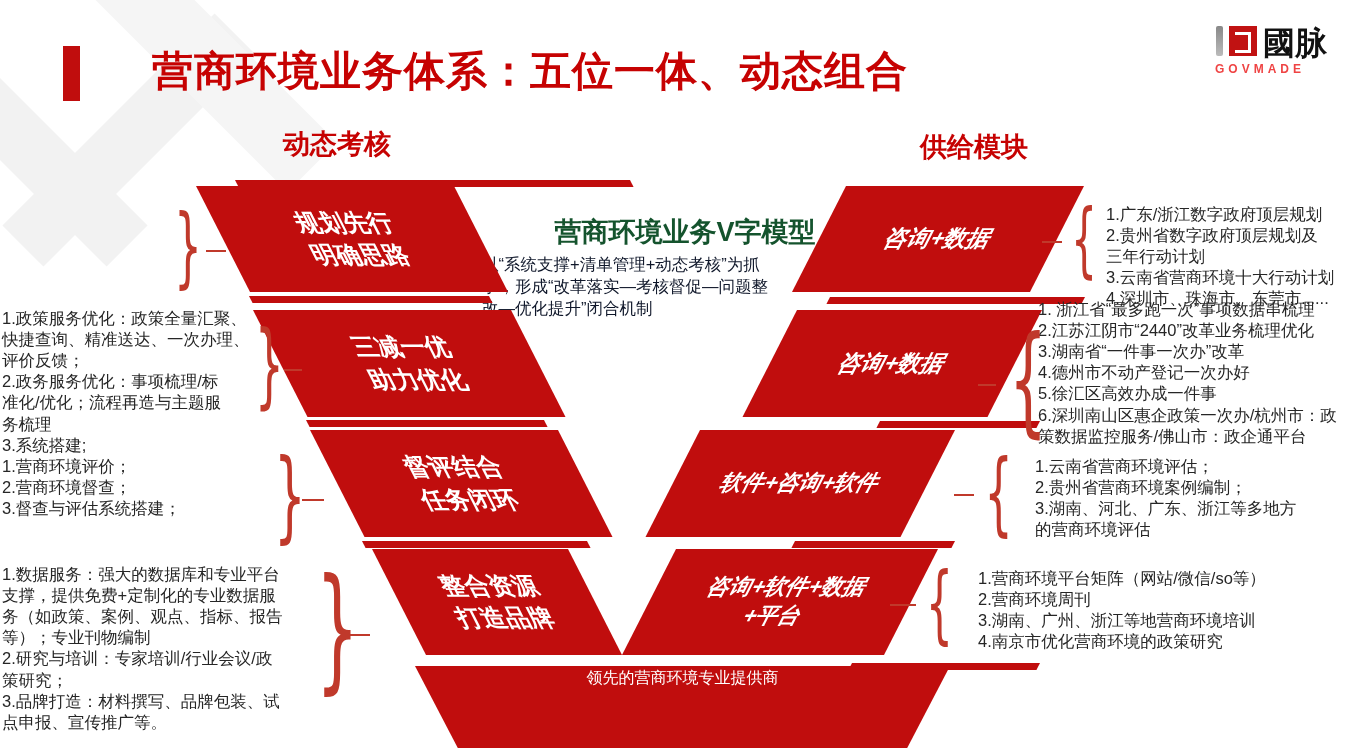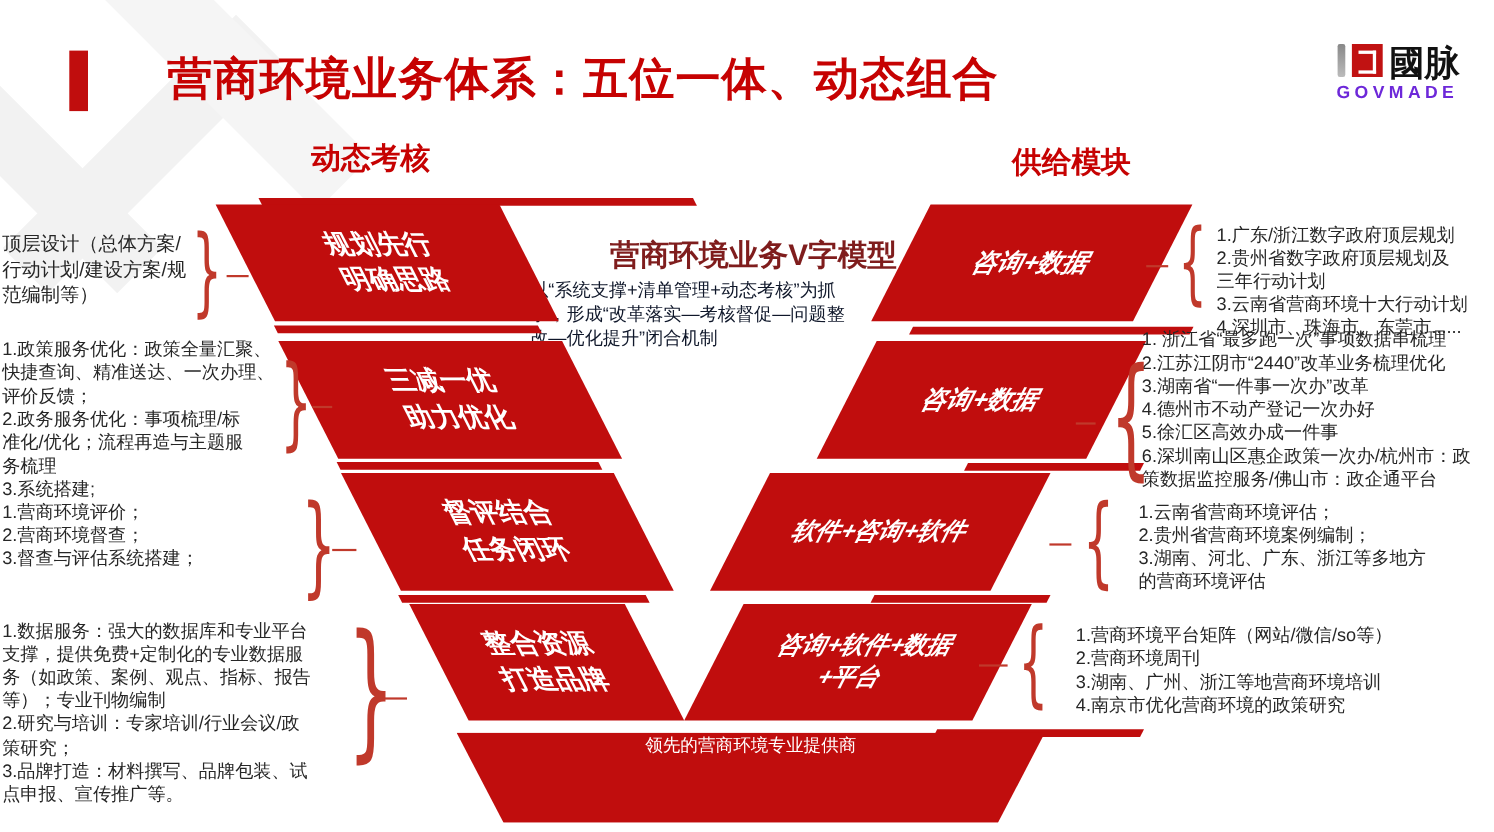--- a/index.html
+++ b/index.html
@@ -10,34 +10,34 @@
   .wm{position:absolute;background:#f2f2f2;}
   #wm1{left:-8px;top:-10px;width:58px;height:300px;transform:rotate(-45deg);}
   #wm2{left:100px;top:-10px;width:58px;height:300px;transform:rotate(45deg);}
   #wm3{left:150px;top:-140px;width:70px;height:360px;transform:rotate(-45deg);background:#f5f5f5;}
 
   
   #title-bar{position:absolute;left:63px;top:46px;width:17px;height:55px;background:#c00d0d;}
   #page-title{position:absolute;left:152px;top:44px;font-size:41px;font-weight:bold;color:#c60202;letter-spacing:1px;white-space:nowrap;}
 
   
-  #logo{position:absolute;left:1205px;top:36px;width:140px;height:56px;}
+  #logo{position:absolute;left:1205px;top:22px;width:140px;height:56px;}
   #logo-bar{position:absolute;left:11px;top:4px;width:7px;height:30px;background:linear-gradient(#888,#bbb);border-radius:2px;}
   #logo-mark{position:absolute;left:24px;top:4px;width:28px;height:30px;background:#c11212;}
   #logo-mark-inner{position:absolute;left:6px;top:6px;width:13px;height:15px;border:3px solid #fff;border-left:none;}
   #logo-cn{position:absolute;left:58px;top:0px;font-size:32px;font-weight:bold;color:#111;font-family:"DejaVu Serif","Liberation Serif",serif;white-space:nowrap;}
-  #logo-en{position:absolute;left:10px;top:40px;font-size:16px;font-weight:bold;color:#6d28d9;letter-spacing:4px;}
+  #logo-en{position:absolute;left:10px;top:40px;font-size:12px;font-weight:bold;color:#ef4444;letter-spacing:4px;}
 
   
   .module-header{position:absolute;font-size:27px;font-weight:bold;color:#c60202;white-space:nowrap;}
   #hdr-demand{left:283px;top:126px;}
   #hdr-supply{left:920px;top:129px;}
 
   
-  #v-title{position:absolute;left:505px;top:214px;width:360px;text-align:center;font-size:27px;font-weight:bold;color:#7f1d1d;white-space:nowrap;}
+  #v-title{position:absolute;left:505px;top:214px;width:360px;text-align:center;font-size:27px;font-weight:bold;color:#14532d;white-space:nowrap;}
   #v-desc{position:absolute;left:482px;top:254px;width:360px;font-size:16.5px;line-height:1.32;color:#0f172a;text-align:left;white-space:pre-line;}
 
   
   .vb{position:absolute;background:#c00d0d;color:#fff;font-weight:bold;display:flex;align-items:center;justify-content:center;text-align:center;white-space:pre-line;transform-origin:0 0;}
   .vb-l{transform:skewX(27deg);font-size:24px;line-height:1.35;}
   .vb-r{transform:skewX(-27deg);font-size:23px;line-height:1.3;}
   #l1{left:196px;top:186px;width:258px;height:106px;}
   #l2{left:253px;top:310px;width:258px;height:107px;}
   #l3{left:310px;top:430px;width:248px;height:107px;}
   #l4{left:372px;top:549px;width:196px;height:106px;}
@@ -145,23 +145,20 @@
   <div class="vb vb-r" id="r1">咨询+数据</div>
   <div class="vb vb-r" id="r2">咨询+数据</div>
   <div class="vb vb-r" id="r3">软件+咨询+软件</div>
   <div class="vb vb-r" id="r4">咨询+软件+数据
 +平台</div>
 
   <div id="vbottom">
     <div class="small">领先的营商环境专业提供商</div>
   </div>
 
-  <div class="note" id="a1">顶层设计（总体方案/
-行动计划/建设方案/规
-范编制等）</div>
   <div class="note" id="a2">1.政策服务优化：政策全量汇聚、
 快捷查询、精准送达、一次办理、
 评价反馈；
 2.政务服务优化：事项梳理/标
 准化/优化；流程再造与主题服
 务梳理
 3.系统搭建;</div>
   <div class="note" id="a3">1.营商环境评价；
 2.营商环境督查；
 3.督查与评估系统搭建；</div>

